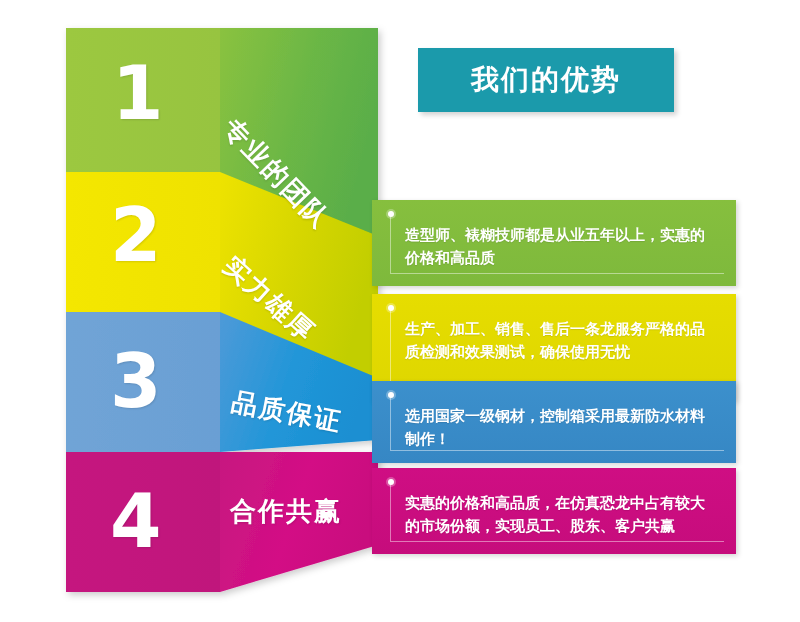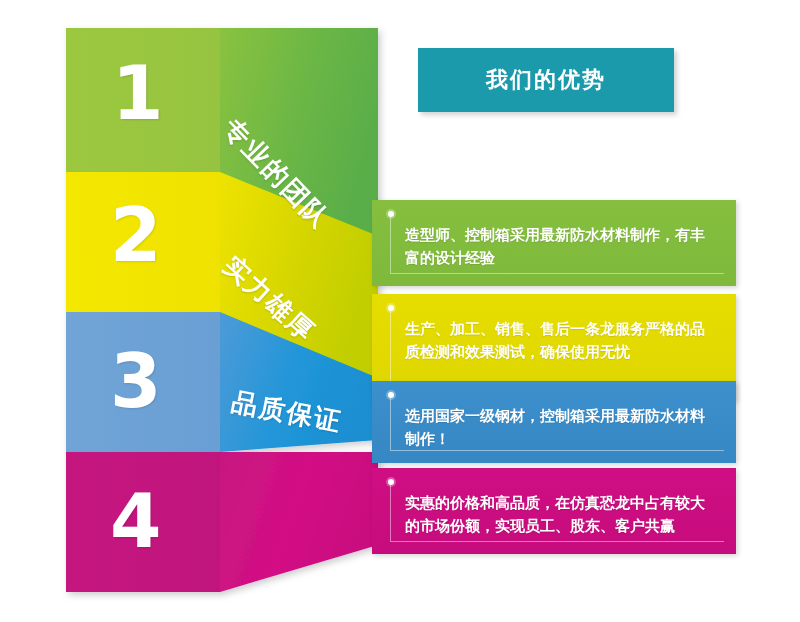--- a/index.html
+++ b/index.html
@@ -27,21 +27,21 @@
     width: 256px;
     height: 64px;
     background: #1b9aab;
     box-shadow: 3px 3px 5px rgba(0,0,0,0.18);
     display: flex;
     align-items: center;
     justify-content: center;
   }
   .header-banner-text {
     color: #ffffff;
-    font-size: 22px;
+    font-size: 28px;
     font-weight: bold;
     letter-spacing: 2px;
     line-height: 1;
     white-space: nowrap;
   }
 
   
   #ribbon-layer {
     position: absolute;
     left: 0;
@@ -205,25 +205,26 @@
   </svg>
 
   <div class="row-number" id="num-1">1</div>
   <div class="row-number" id="num-2">2</div>
   <div class="row-number" id="num-3">3</div>
   <div class="row-number" id="num-4">4</div>
 
   <div class="ribbon-label" id="lab-1">专业的团队</div>
   <div class="ribbon-label" id="lab-2">实力雄厚</div>
   <div class="ribbon-label" id="lab-3">品质保证</div>
+  <div class="ribbon-label" id="lab-4">合作共赢</div>
 
   <div class="desc-panel" id="panel-1">
     <div class="desc-inner">
       <span class="desc-dot"></span>
-      <div class="desc-text">造型师、控制箱采用最新防水材料制作，有丰富的设计经验</div>
+      <div class="desc-text">造型师、裱糊技师都是从业五年以上，实惠的价格和高品质</div>
     </div>
   </div>
 
   <div class="desc-panel" id="panel-2">
     <div class="desc-inner">
       <span class="desc-dot"></span>
       <div class="desc-text">生产、加工、销售、售后一条龙服务严格的品质检测和效果测试，确保使用无忧</div>
     </div>
   </div>
 

